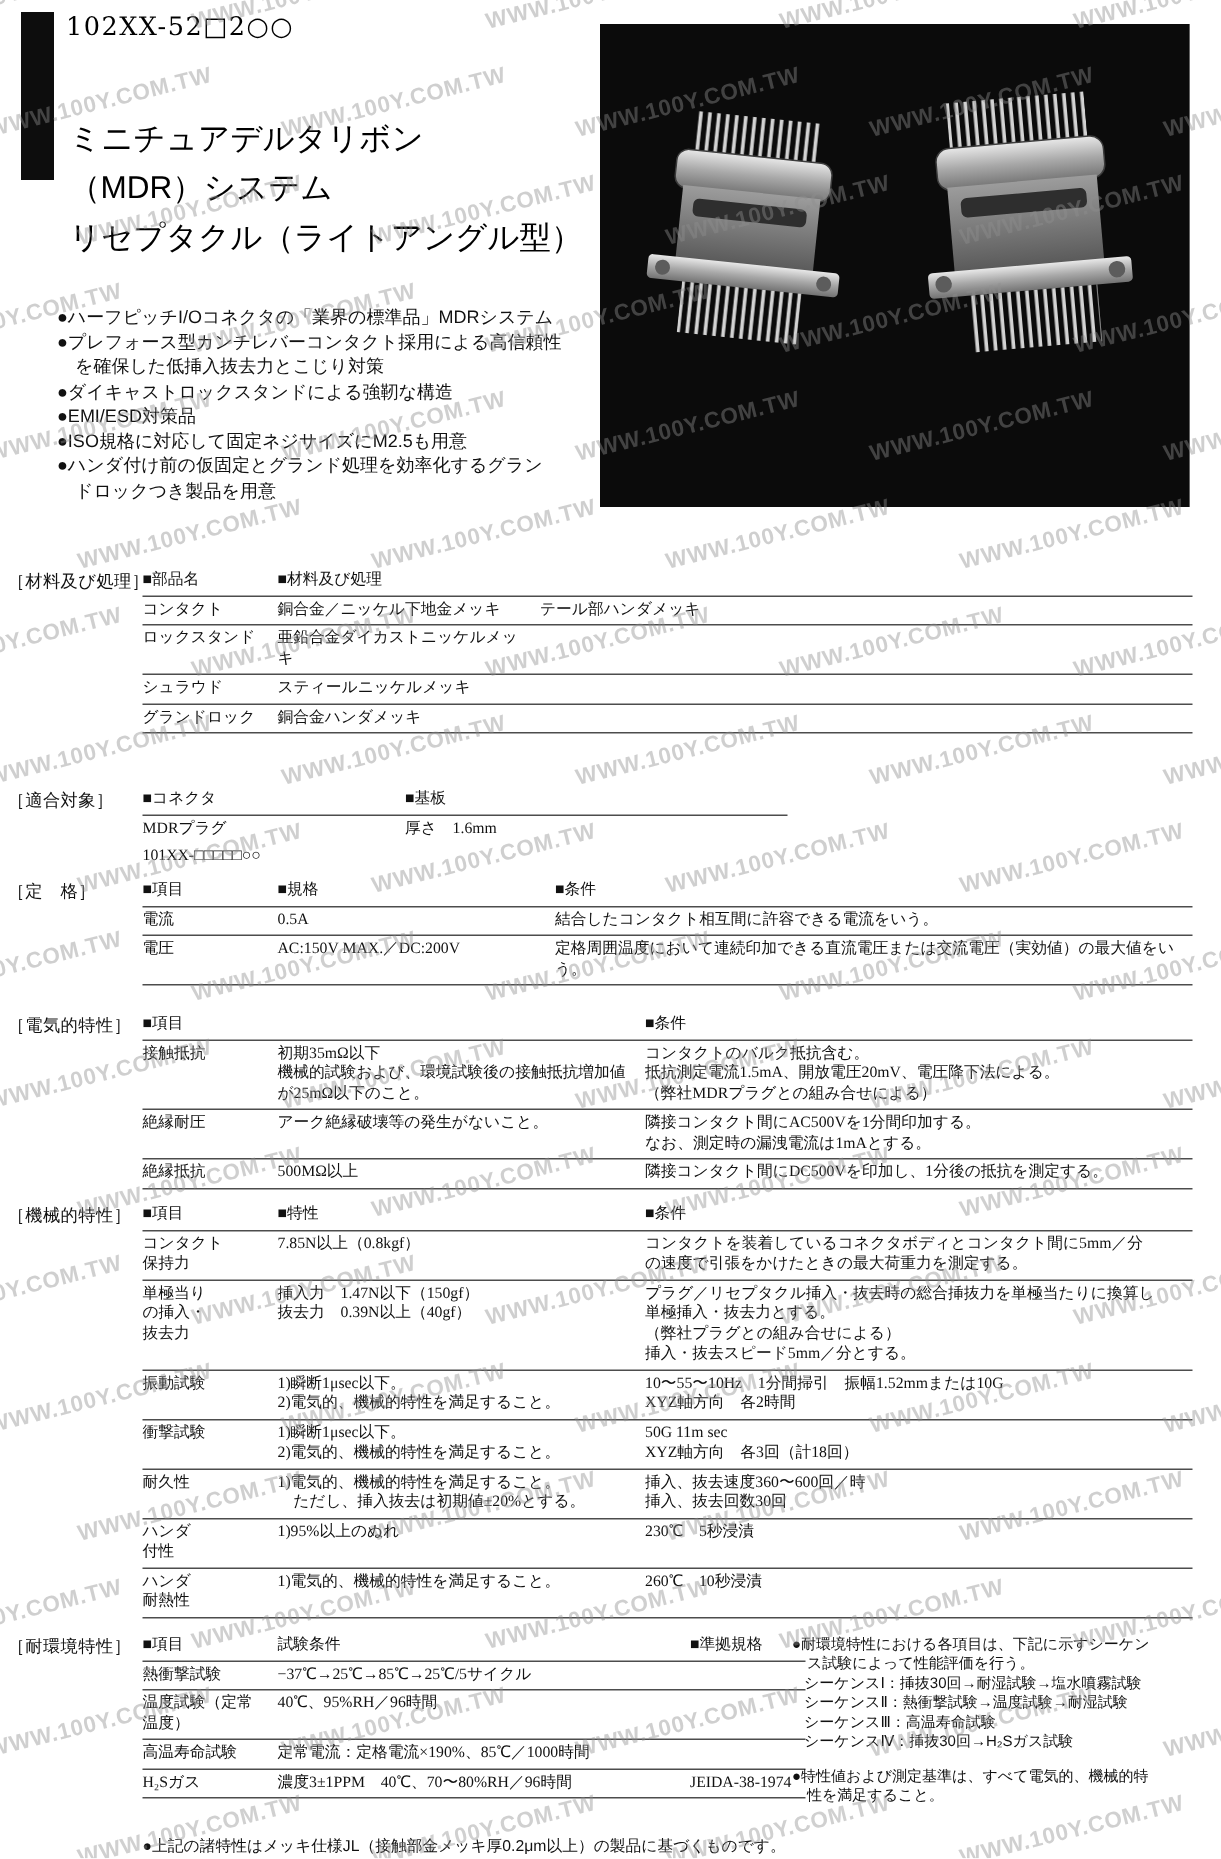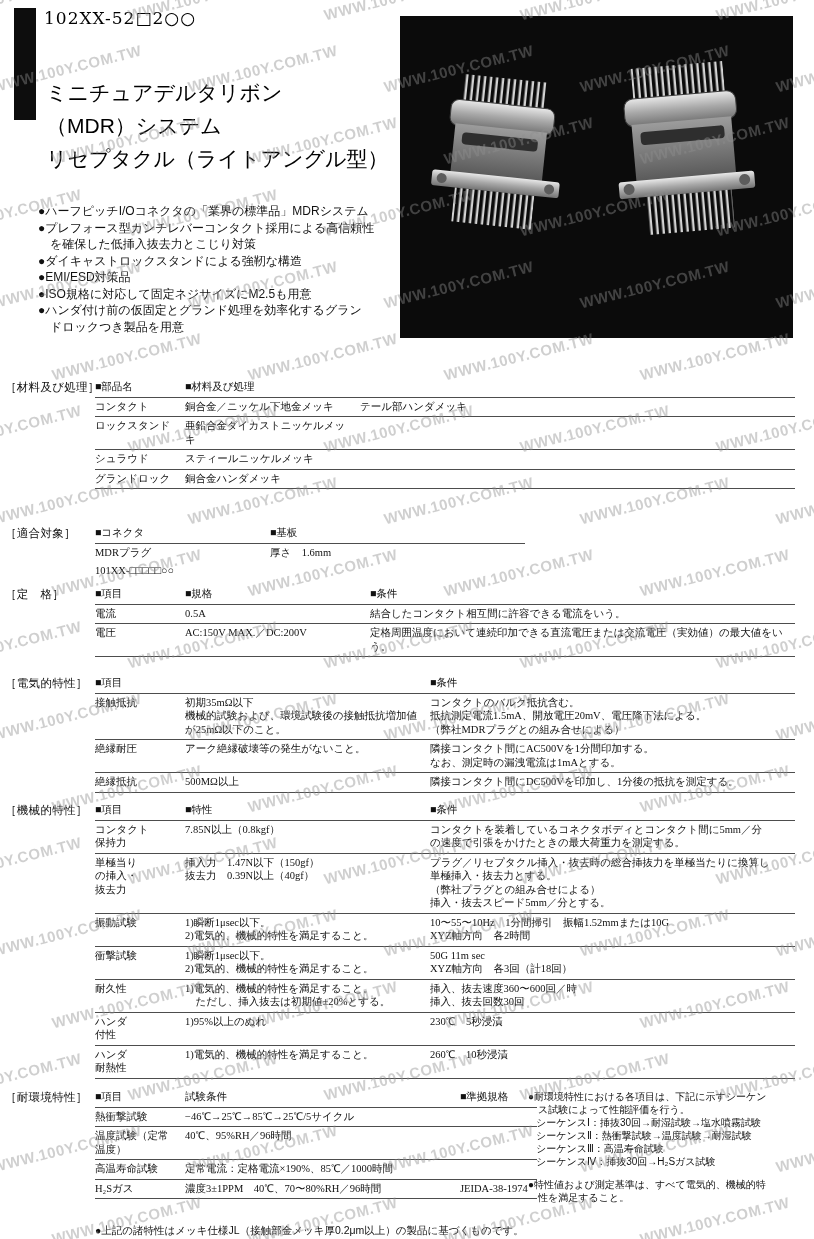--- a/index.html
+++ b/index.html
@@ -279,21 +279,21 @@
   <section class="sec" style="top:1088px">
     <div class="sec-label">［耐環境特性］</div>
     <div class="tbl" style="width:442px">
       <div class="tr">
         <div class="td cA">■項目</div>
         <div class="td cE">試験条件</div>
         <div class="td fx">■準拠規格</div>
       </div>
       <div class="tr">
         <div class="td cA">熱衝撃試験</div>
-        <div class="td cE">−46℃→25℃→85℃→25℃/5サイクル</div>
+        <div class="td cE">−37℃→25℃→85℃→25℃/5サイクル</div>
         <div class="td fx"></div>
       </div>
       <div class="tr">
         <div class="td cA">温度試験（定常温度）</div>
         <div class="td cE">40℃、95%RH／96時間</div>
         <div class="td fx"></div>
       </div>
       <div class="tr">
         <div class="td cA">高温寿命試験</div>
         <div class="td cE">定常電流：定格電流×190%、85℃／1000時間</div>

